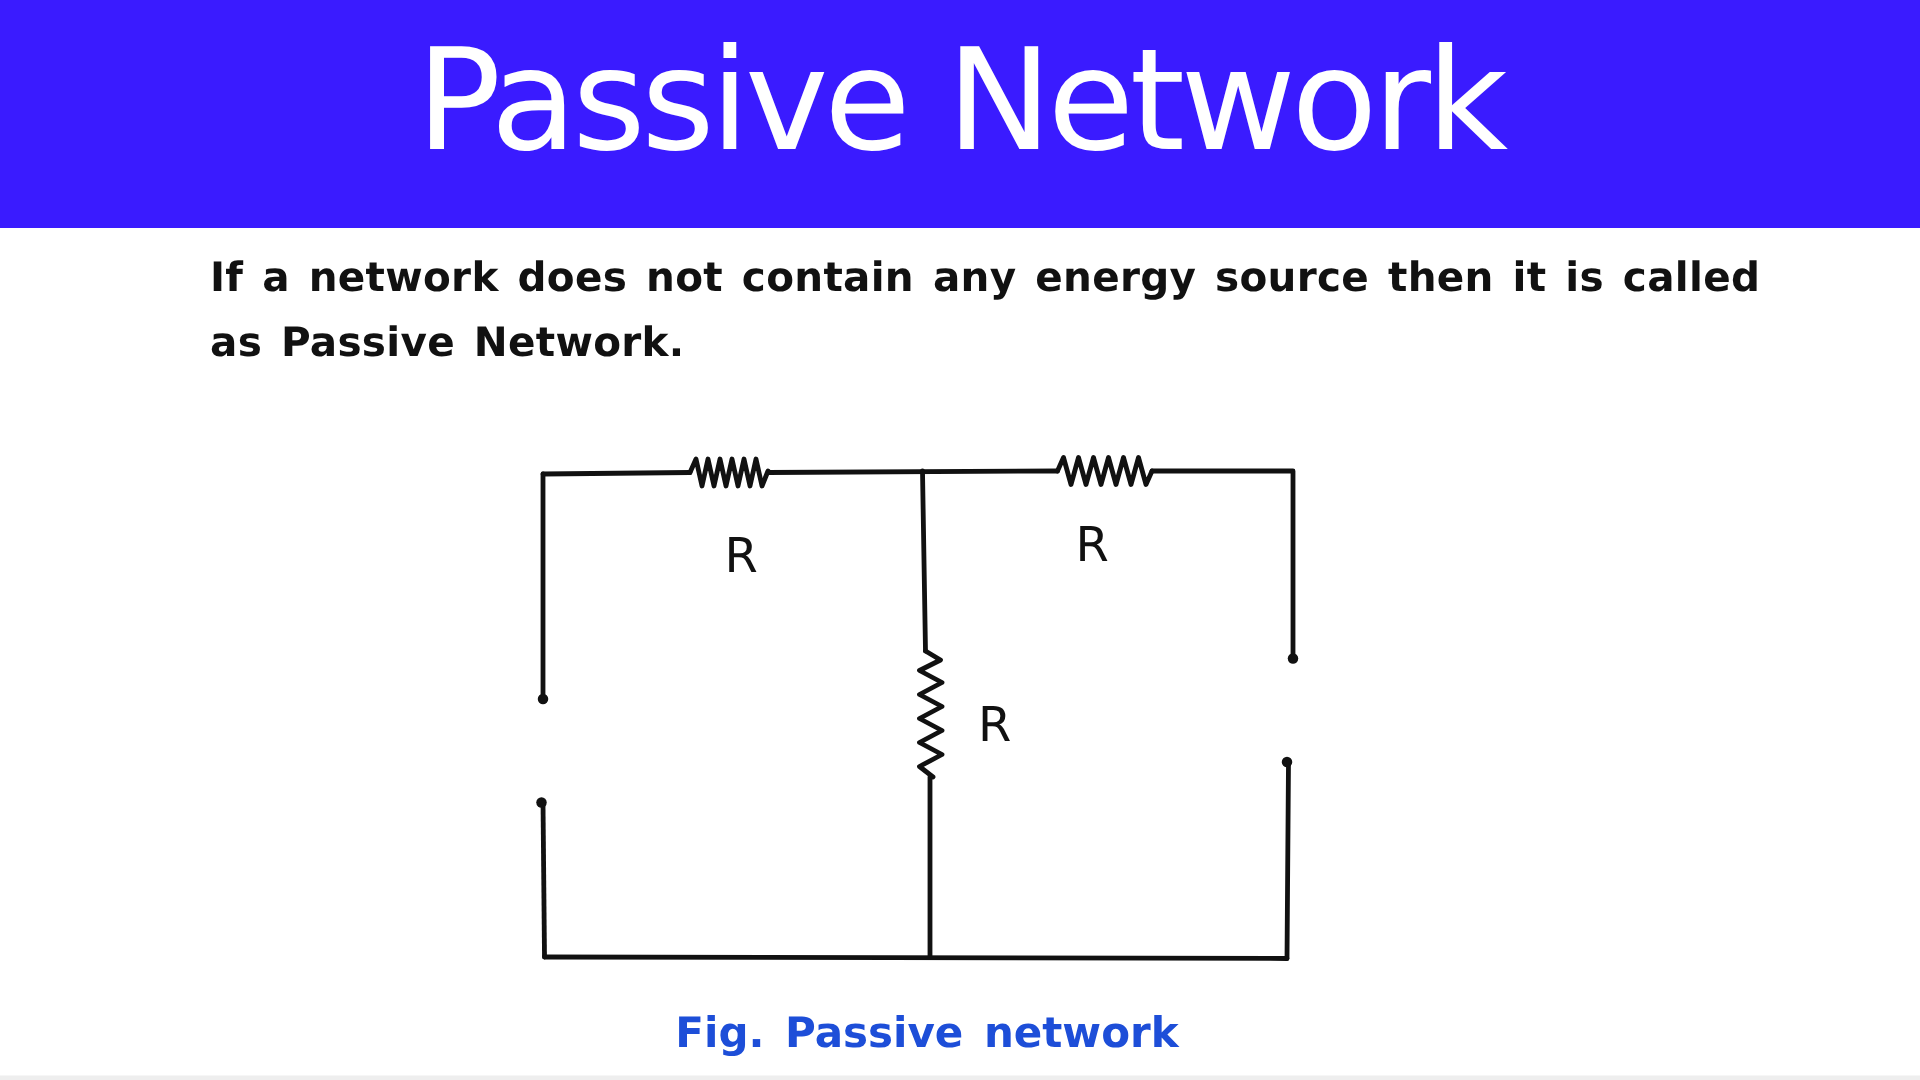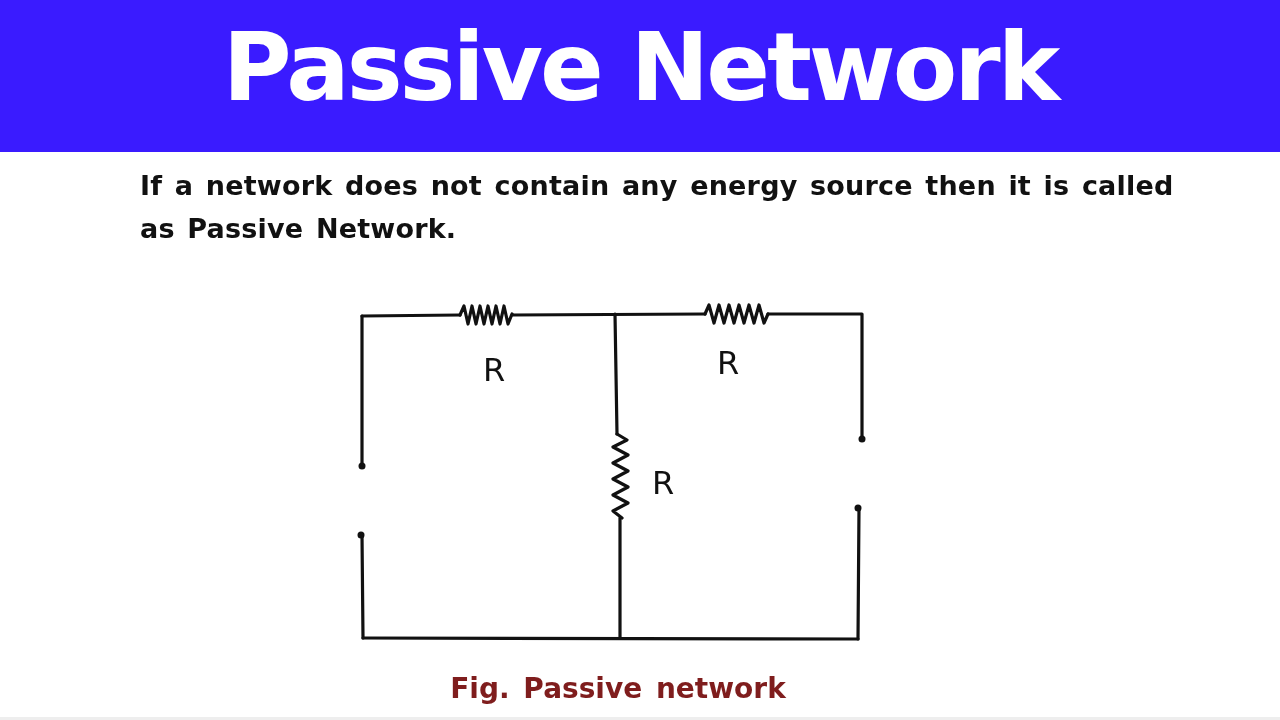--- a/index.html
+++ b/index.html
@@ -8,21 +8,21 @@
       background: #ffffff;
       font-family: "DejaVu Sans", sans-serif;
     }
     .banner {
       position: absolute; left: 0; top: 0; width: 1280px; height: 152px;
       background: #3a1bff;
     }
     .banner-title {
       position: absolute; left: 0; top: 0; width: 1280px; height: 152px;
       display: flex; align-items: center; justify-content: center;
-      color: #ffffff; font-family: "DejaVu Sans", sans-serif; font-weight: bold;
+      color: #ffffff; font-family: "DejaVu Sans", sans-serif; font-weight: normal;
       font-size: 94px; letter-spacing: -3px; line-height: 1;
       padding-bottom: 16px; box-sizing: border-box;
     }
     .definition {
       position: absolute; left: 140px; top: 164px; width: 1040px;
       font-family: "DejaVu Sans", sans-serif; font-weight: bold;
       font-size: 27px; line-height: 43px; color: #111111;
       letter-spacing: 0.2px; word-spacing: 3px;
     }
     .circuit {
@@ -30,21 +30,21 @@
     }
     .circuit .wire { stroke: #111; stroke-width: 3.2; fill: none; stroke-linecap: round; stroke-linejoin: round; }
     .circuit .res { stroke: #111; stroke-width: 3.2; fill: none; stroke-linecap: round; stroke-linejoin: round; }
     .circuit .dot { fill: #111; }
     .circuit .rlabel {
       font-family: "DejaVu Sans", sans-serif; font-size: 32px; fill: #111;
     }
     .caption {
       position: absolute; left: 0; top: 672px; width: 1236px; text-align: center;
       font-family: "DejaVu Sans", sans-serif; font-weight: bold;
-      font-size: 28px; color: #7f1d1d; word-spacing: 4px;
+      font-size: 28px; color: #1d4ed8; word-spacing: 4px;
     }
     .bottom-line {
       position: absolute; left: 0; top: 717px; width: 1280px; height: 3px; background: #eeeeee;
     }
   </style>
 </head>
 <body>
 
 <div class="banner"></div>
 <div class="banner-title">Passive Network</div>

